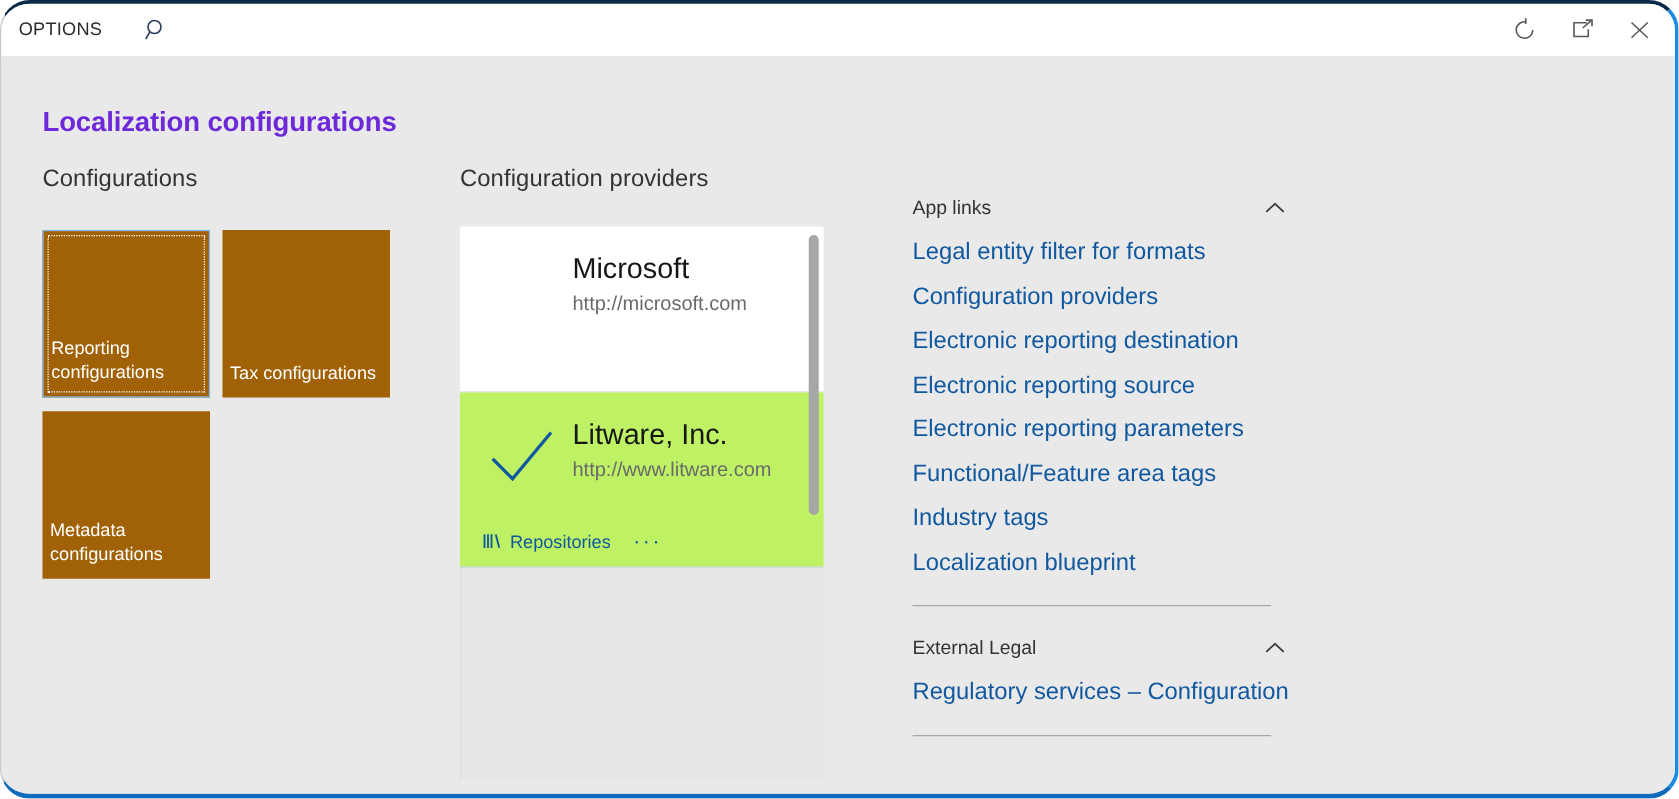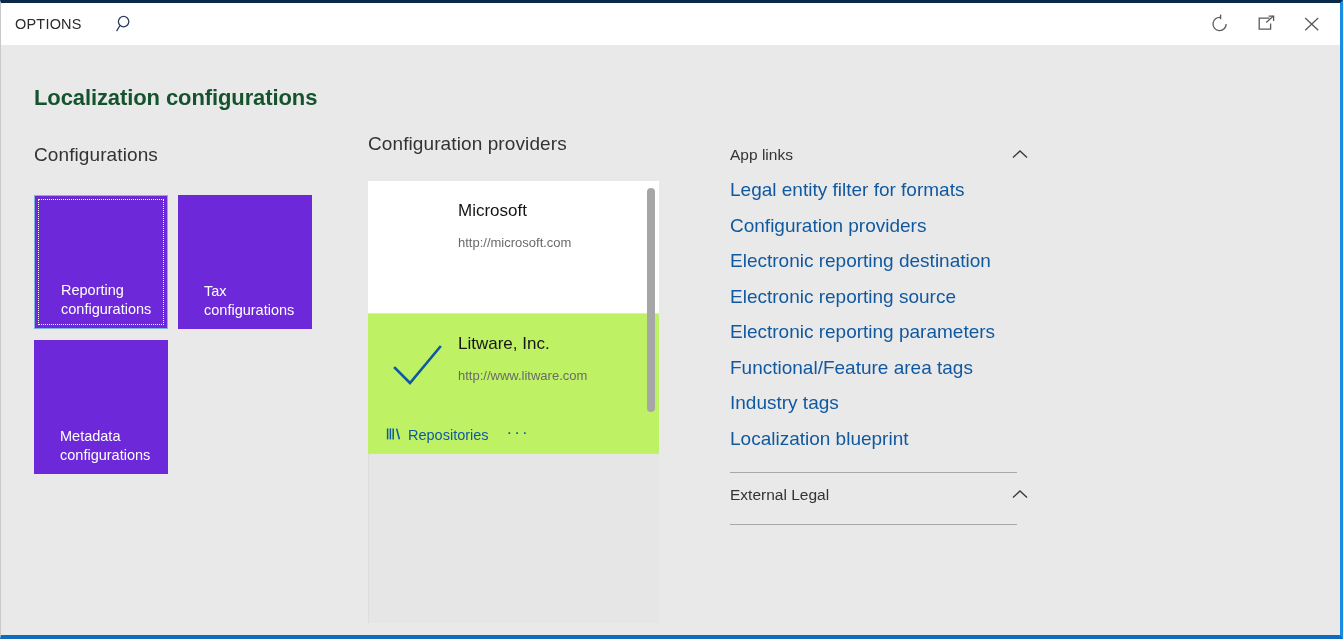--- a/index.html
+++ b/index.html
@@ -19,20 +19,21 @@
     position: relative;
     width: 1343px;
     height: 639px;
     box-sizing: border-box;
     border-top: 3px solid #0b2a4a;
     border-left: 1px solid #c9c9c9;
     border-right: 3px solid #1b8ce3;
     border-bottom: 4px solid #0f6cbd;
     background: #e9e9e9;
     overflow: hidden;
+    border-radius: 24px;
   }
 
   
   #command-bar {
     position: absolute;
     top: 0;
     left: 0;
     right: 0;
     height: 42px;
     background: #ffffff;
@@ -83,53 +84,53 @@
     background: #e9e9e9;
     overflow: hidden;
   }
 
   #page-title {
     position: absolute;
     left: 33px;
     top: 40px;
     font-size: 22px;
     font-weight: bold;
-    color: #14532d;
+    color: #6d28d9;
     letter-spacing: -0.1px;
   }
 
   .section-heading {
     font-size: 19px;
     font-weight: normal;
     color: #333333;
     letter-spacing: 0.1px;
   }
 
   
   #col-configurations {
     position: absolute;
     left: 33px;
-    top: 99px;
+    top: 88px;
     width: 310px;
   }
   #tiles {
     margin-top: 29px;
     display: flex;
     flex-wrap: wrap;
     gap: 11px 10px;
     width: 278px;
   }
   .tile {
     position: relative;
     box-sizing: border-box;
     width: 134px;
     height: 134px;
-    background: #6d28d9;
+    background: #a16207;
     color: #ffffff;
-    padding: 9px 26px;
+    padding: 9px 6px;
     display: flex;
     align-items: flex-end;
     cursor: pointer;
   }
   .tile-label {
     font-size: 14.5px;
     line-height: 19px;
     color: #ffffff;
   }
   .tile.focused {
@@ -184,28 +185,28 @@
     position: absolute;
     left: 23px;
     top: 28px;
     width: 54px;
     height: 48px;
   }
   .provider-name {
     position: absolute;
     left: 90px;
     top: 20px;
-    font-size: 17px;
+    font-size: 23px;
     color: #161616;
   }
   .provider-url {
     position: absolute;
     left: 90px;
     top: 54px;
-    font-size: 13px;
+    font-size: 16px;
     color: #6a6a6a;
   }
   .provider-actions {
     position: absolute;
     left: 18px;
     bottom: 9px;
     display: flex;
     align-items: center;
     gap: 16px;
   }
@@ -246,21 +247,21 @@
   }
 
   
   #col-related {
     position: absolute;
     left: 729px;
     top: 88px;
     width: 300px;
   }
   .link-group {
-    margin-top: 9px;
+    margin-top: 21px;
   }
   .group-header {
     display: flex;
     align-items: center;
     justify-content: space-between;
     height: 26px;
     cursor: pointer;
   }
   .group-title {
     font-size: 15.5px;
@@ -433,20 +434,23 @@
 
       <div class="link-group">
         <div class="group-header">
           <span class="group-title">External Legal</span>
           <span class="chevron">
             <svg width="18" height="12" viewBox="0 0 18 12" fill="none" stroke="#3a3a3a" stroke-width="1.4">
               <polyline points="2,8.5 9,2 16,8.5"></polyline>
             </svg>
           </span>
         </div>
+        <div class="link-list">
+          <a class="related-link">Regulatory services – Configuration</a>
+        </div>
         <div class="group-divider"></div>
       </div>
     </div>
 
   </div>
 
   <div id="window-scroll-mark"></div>
 </div>
 
 </body></html>

